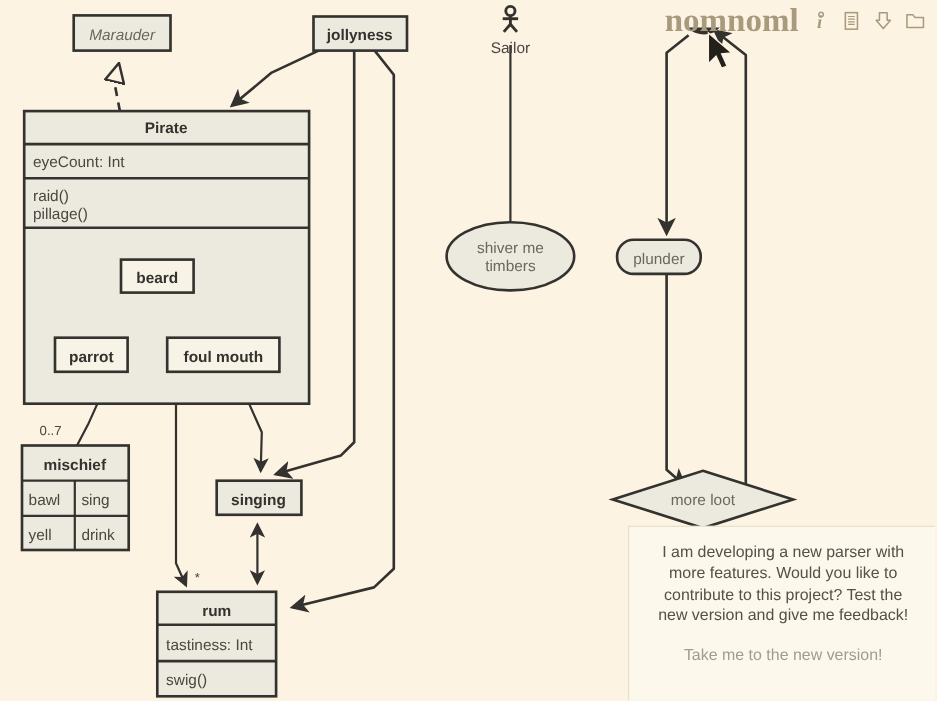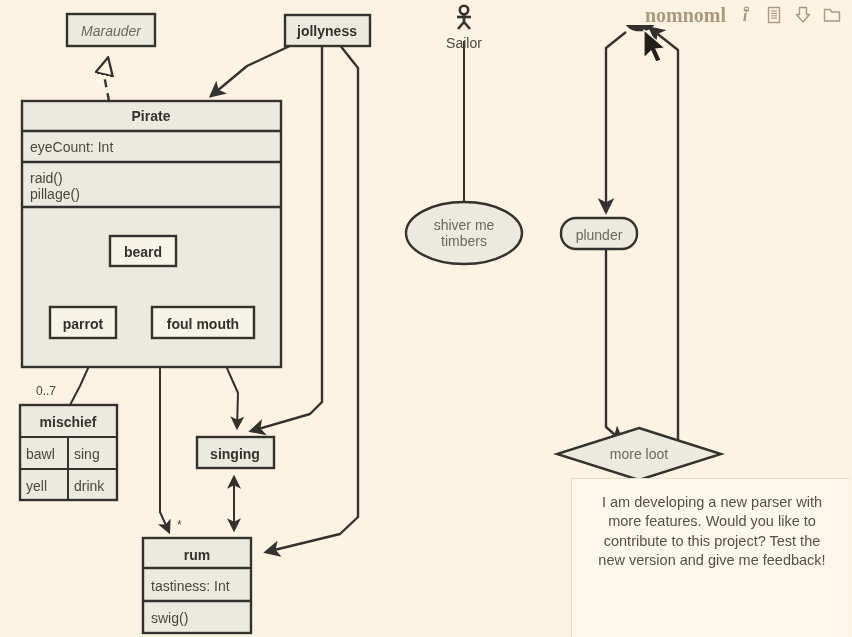--- a/index.html
+++ b/index.html
@@ -27,21 +27,21 @@
     position: absolute;
     right: 10px;
     top: 4px;
     display: flex;
     align-items: center;
     gap: 9px;
     z-index: 5;
   }
   .brand {
     font-family: "Liberation Serif", serif;
-    font-size: 20px;
+    font-size: 30px;
     font-weight: bold;
     color: #a99a7e;
     letter-spacing: 0px;
     line-height: 1;
   }
   .tool-icon {
     width: 20px;
     height: 22px;
     display: block;
     color: #a99a7e;
@@ -266,15 +266,16 @@
 
     <div class="tool-icon" title="open file">
       <svg viewBox="0 0 20 22" width="20" height="22">
         <path d="M 2.5 17 L 2.5 5.5 L 8 5.5 L 9.8 8 L 17.5 8 L 17.5 17 z" fill="none" stroke="#a99a7e" stroke-width="1.4" stroke-linejoin="round"></path>
       </svg>
     </div>
   </div>
 
   <div class="notice">
     <p class="notice-text">I am developing a new parser with more features. Would you like to contribute to this project? Test the new version and give me feedback!</p>
+    <a class="notice-link" href="#">Take me to the new version!</a>
   </div>
 
 </div>
 
 </body></html>

